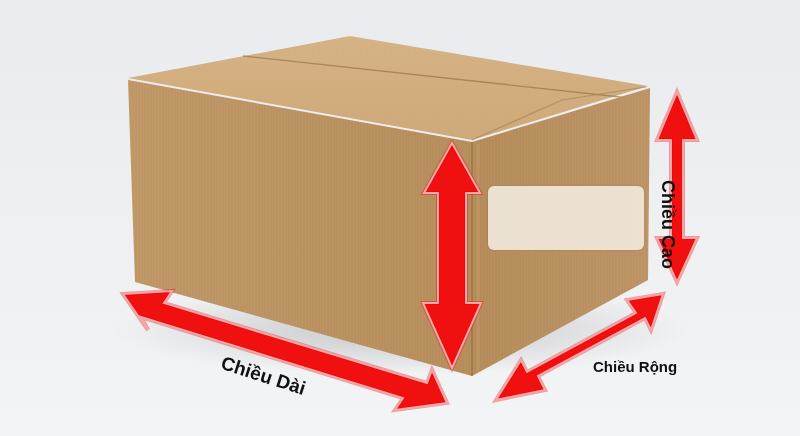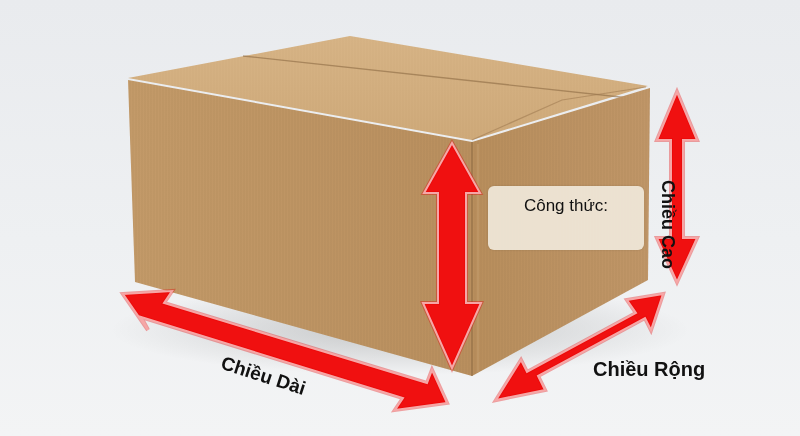--- a/index.html
+++ b/index.html
@@ -17,21 +17,21 @@
   #formula-box {
     position: absolute; left: 488px; top: 186px; width: 156px; height: 64px;
     background: rgba(240,232,218,0.92); border-radius: 6px;
     text-align: center; color: #111;
     box-shadow: 0 0 2px rgba(0,0,0,0.15);
   }
   #formula-box .line1 { position: absolute; left: 0; right: 0; top: 10px; font-size: 17px; }
   #formula-box .line2 { position: absolute; left: 0; right: 0; top: 36px; font-size: 17px; }
   #label-height { left: 678px; top: 180px; font-size: 18px; transform: rotate(90deg); transform-origin: left top; }
   #label-length { left: 225px; top: 352px; font-size: 19px; transform: rotate(18deg); transform-origin: left top; }
-  #label-width { left: 593px; top: 358px; font-size: 20px; text-align: center; }
+  #label-width { left: 593px; top: 358px; font-size: 15px; text-align: center; }
 </style>
 </head>
 <body>
 
 <svg id="scene" viewBox="0 0 800 436" xmlns="http://www.w3.org/2000/svg">
   <defs>
     <pattern id="corr" width="3" height="10" patternUnits="userSpaceOnUse">
       <rect width="3" height="10" fill="none"></rect>
       <line x1="1" y1="0" x2="1" y2="10" stroke="rgba(90,60,30,0.07)" stroke-width="1"></line>
     </pattern>
@@ -82,18 +82,17 @@
   </g>
   <g fill="none" stroke="rgba(230,0,0,0.35)" stroke-width="4">
     <polygon points="452,143 480,193 466,193 466,303 481,303 452,368 423,303 438,303 438,193 424,193"></polygon>
     <polygon points="677,92 697,140 683,140 683,238 697,238 677,282 657,238 671,238 671,140 657,140"></polygon>
     <polygon points="123,294 172,291 164,303 427,383 432,370 447,403 395,410 403,398 141,317 148,330"></polygon>
     <polygon points="663,294 651,330 645,318 538,376 545,390 496,400 521,360 527,372 636,313 627,300"></polygon>
   </g>
 </svg>
 
 <div id="formula-box">
-  <div class="line1">Công thức:</div>
 </div>
 
 <div id="label-height" class="label">Chiều Cao</div>
 <div id="label-length" class="label">Chiều Dài</div>
 <div id="label-width" class="label">Chiều Rộng</div>
 
 </body></html>

